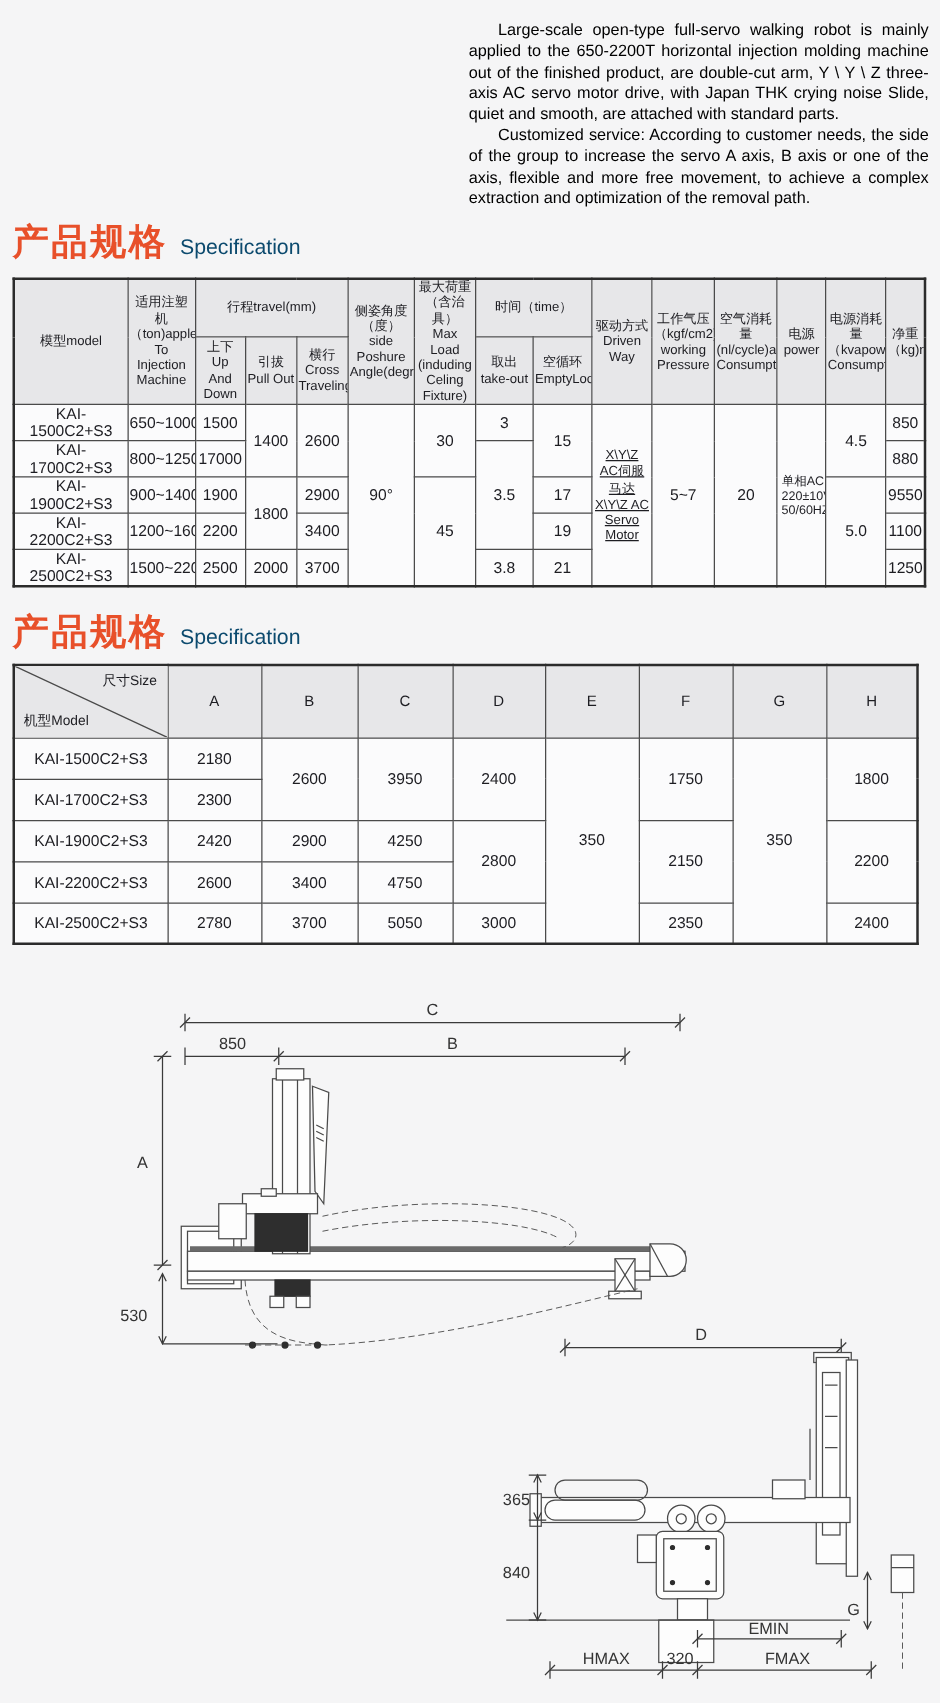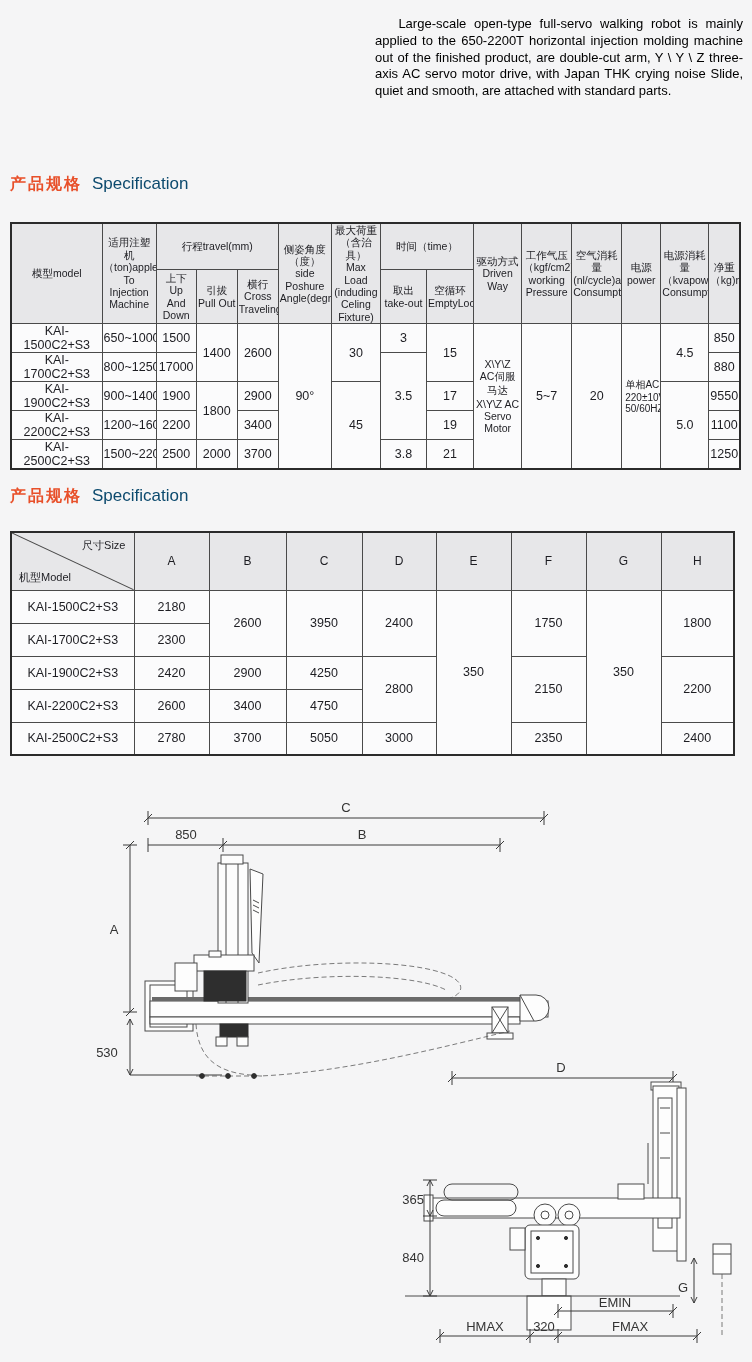--- a/index.html
+++ b/index.html
@@ -7,35 +7,35 @@
   .page{position:relative;width:752px;height:1362px;overflow:hidden;}
 
   
   .intro-zh{position:absolute;left:35px;top:16px;width:322px;font-size:13.5px;line-height:19.5px;text-align:justify;color:#2e2f36;}
   .intro-zh p{margin:0;text-indent:2em;}
   .intro-en{position:absolute;left:375px;top:16px;width:368px;font-size:13px;line-height:16.8px;text-align:justify;color:#000000;}
   .intro-en p{margin:0;text-indent:1.8em;}
 
   
   .heading{position:absolute;left:10px;white-space:nowrap;}
-  .heading .zh{font-size:16px;font-weight:bold;color:#e8502a;letter-spacing:2px;}
+  .heading .zh{font-size:29px;font-weight:bold;color:#e8502a;letter-spacing:2px;}
   .heading .en{font-size:17px;color:#0c4a6e;margin-left:10px;}
   #heading1{top:174px;}
   #heading2{top:486px;}
 
   
   table{border-collapse:collapse;table-layout:fixed;position:absolute;left:10px;background:#fbfbfc;}
   th,td{border:1px solid #4a4a4a;text-align:center;vertical-align:middle;padding:0 1px;overflow:hidden;}
   table{border:2px solid #2b2b2b;}
   th{background:#e7e7e9;font-weight:normal;font-size:10.5px;line-height:1.18;white-space:pre-line;color:#1d1d22;}
   td{font-size:12.5px;color:#1d1d22;white-space:pre-line;}
   #table1{top:222px;width:731px;}
   #table1 tr.hrow{height:44px;}
   #table1 tr.brow{height:29px;}
-  #table1 td.small{font-size:10.5px;}
+  #table1 td.small{font-size:10.5px;text-decoration:underline;}
   #table1 td.al{text-align:right;font-size:10px;padding-left:3px;}
   #table2{top:531px;width:580px;}
   #table2 tr.hrow{height:54px;}
   #table2 tr.brow{height:33px;}
   #table2 th{font-size:12px;}
   .diag{position:relative;padding:0;}
   .diag svg{position:absolute;left:0;top:0;width:100%;height:100%;}
   .diag .size-lbl{position:absolute;right:8px;top:6px;font-size:11px;}
   .diag .model-lbl{position:absolute;left:7px;bottom:6px;font-size:11px;}
 
@@ -50,20 +50,21 @@
   .dash{stroke:#5a5a5a;stroke-width:0.8;fill:none;stroke-dasharray:5,3;}
   .dimtxt{font-family:"Liberation Sans",sans-serif;font-size:13px;fill:#333;}
 </style>
 </head>
 <body>
 
 <div class="page">
 
   <div class="intro-en">
     <p>Large-scale open-type full-servo walking robot is mainly applied to the 650-2200T horizontal injection molding machine out of the finished product, are double-cut arm, Y \ Y \ Z three-axis AC servo motor drive, with Japan THK crying noise Slide, quiet and smooth, are attached with standard parts.</p>
+    <p>Customized service: According to customer needs, the side of the group to increase the servo A axis, B axis or one of the axis, flexible and more free movement, to achieve a complex extraction and optimization of the removal path.</p>
   </div>
 
   <div class="heading" id="heading1">
     <span class="zh">产品规格</span><span class="en">Specification</span>
   </div>
 
   <table id="table1">
     <colgroup>
       <col style="width:91px">
         <col style="width:54px">

